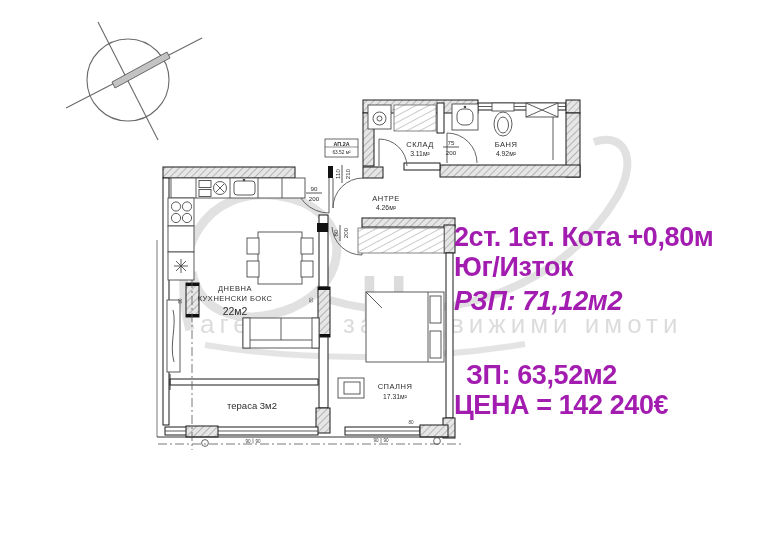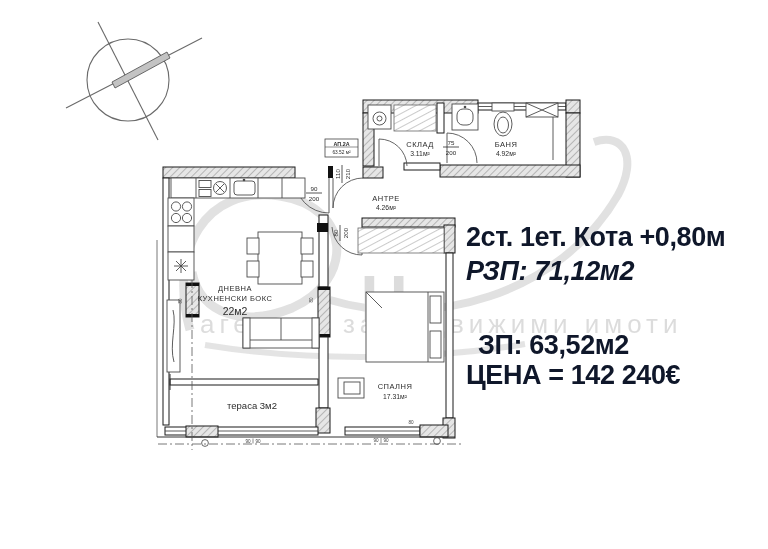--- a/index.html
+++ b/index.html
@@ -13,21 +13,21 @@
   .furn{fill:#fff;stroke:#4a4a4a;stroke-width:0.9;}
   .furnln{stroke:#4a4a4a;stroke-width:0.9;fill:none;}
   .doorarc{stroke:#555;stroke-width:0.9;fill:none;}
   .dash{stroke:#555;stroke-width:0.8;fill:none;stroke-dasharray:9 3 2 3;}
   .fracbar{stroke:#2b2b2b;stroke-width:0.8;}
   .roomname{font-size:7.5px;letter-spacing:0.5px;}
   .roomarea{font-size:6.8px;}
   .frac{font-size:6.2px;}
   .tiny{font-size:4.6px;fill:#444;}
   .wm{fill:#d7d7d7;}
-  #info{position:absolute;left:466px;top:222px;color:#0f172a;font-weight:bold;
+  #info{position:absolute;left:454px;top:222px;color:#a21caf;font-weight:bold;
         font-size:27px;letter-spacing:-0.4px;line-height:30px;white-space:nowrap;}
   #info .l3{margin-top:4px;font-style:italic;}
   #info .l4{padding-left:12px;margin-top:44px;}
 </style>
 </head>
 <body>
 
 <div id="stage">
 <svg width="768" height="549" viewBox="0 0 768 549">
   <defs>
@@ -275,17 +275,18 @@
     <text x="258" y="442.5" class="tiny">90</text>
     <line x1="253" y1="438.5" x2="253" y2="443.5" stroke="#444" stroke-width="0.6"></line>
     <text x="376" y="442" class="tiny">90</text>
     <text x="386" y="442" class="tiny">90</text>
     <line x1="381" y1="438" x2="381" y2="443" stroke="#444" stroke-width="0.6"></line>
   </g>
 </svg>
 
   <div id="info">
     <div class="l1">2ст. 1ет. Кота +0,80м</div>
+    <div class="l2">Юг/Изток</div>
     <div class="l3">РЗП: 71,12м2</div>
     <div class="l4">ЗП: 63,52м2</div>
     <div class="l5">ЦЕНА = 142 240€</div>
   </div>
 </div>
 
 </body></html>

